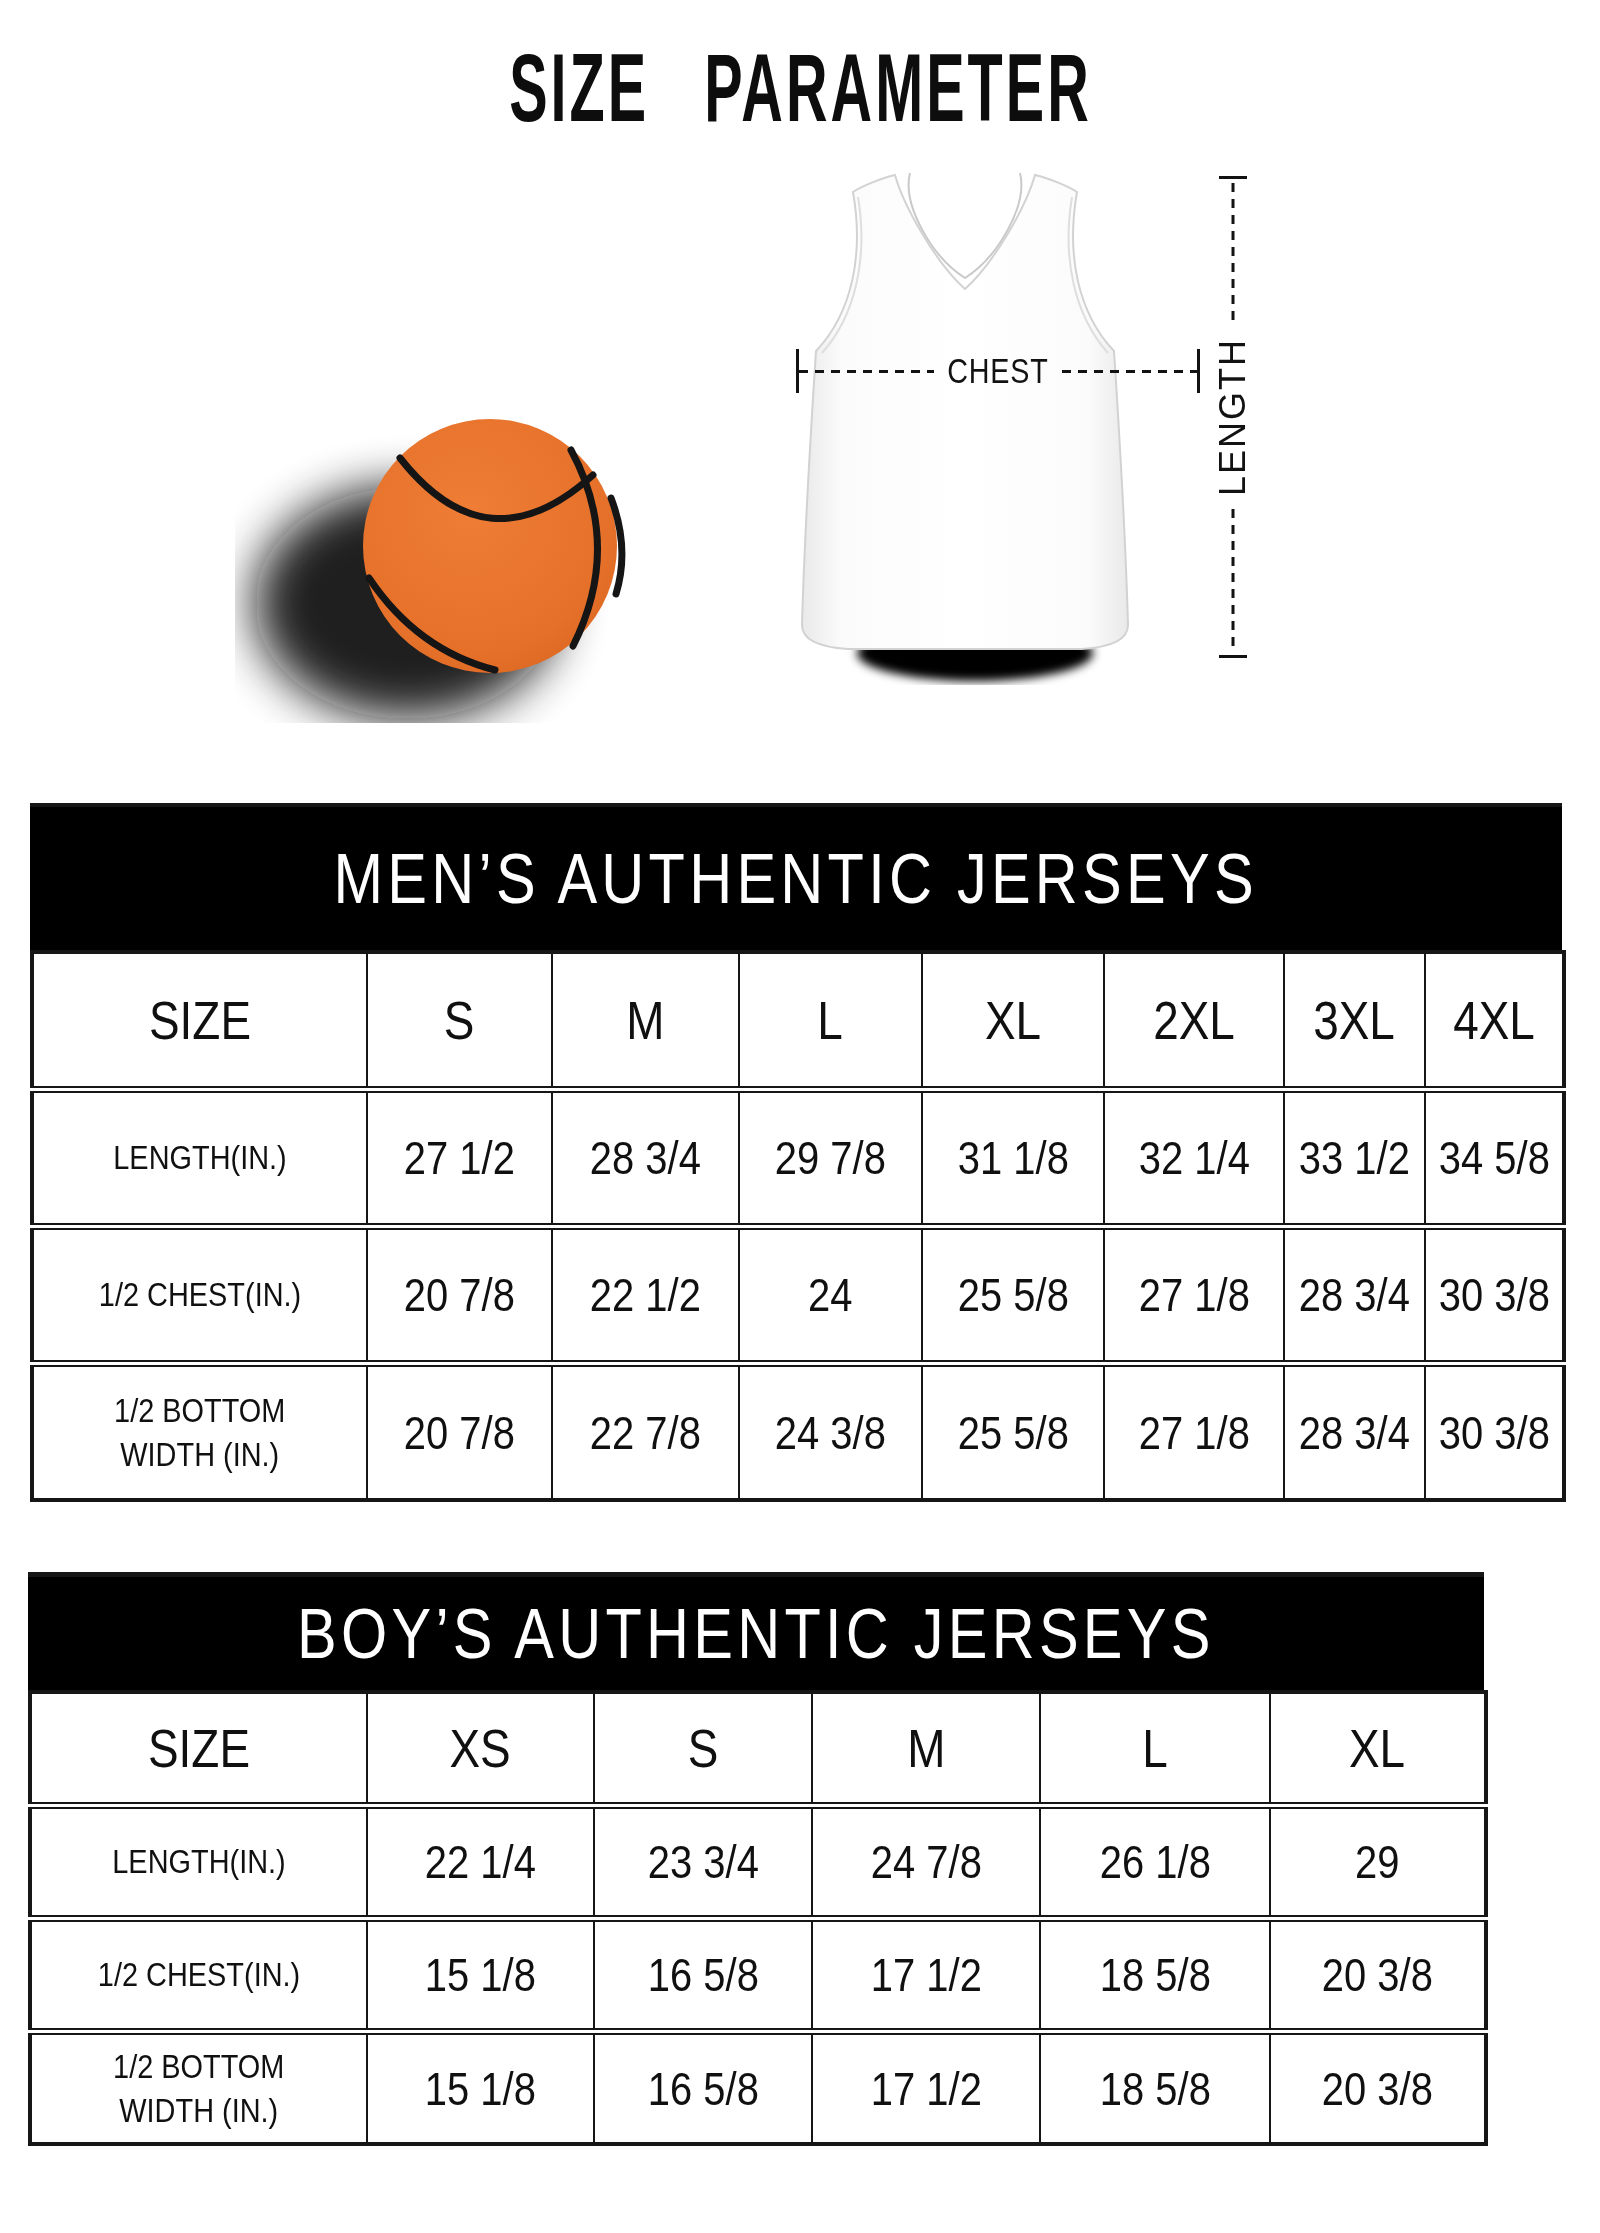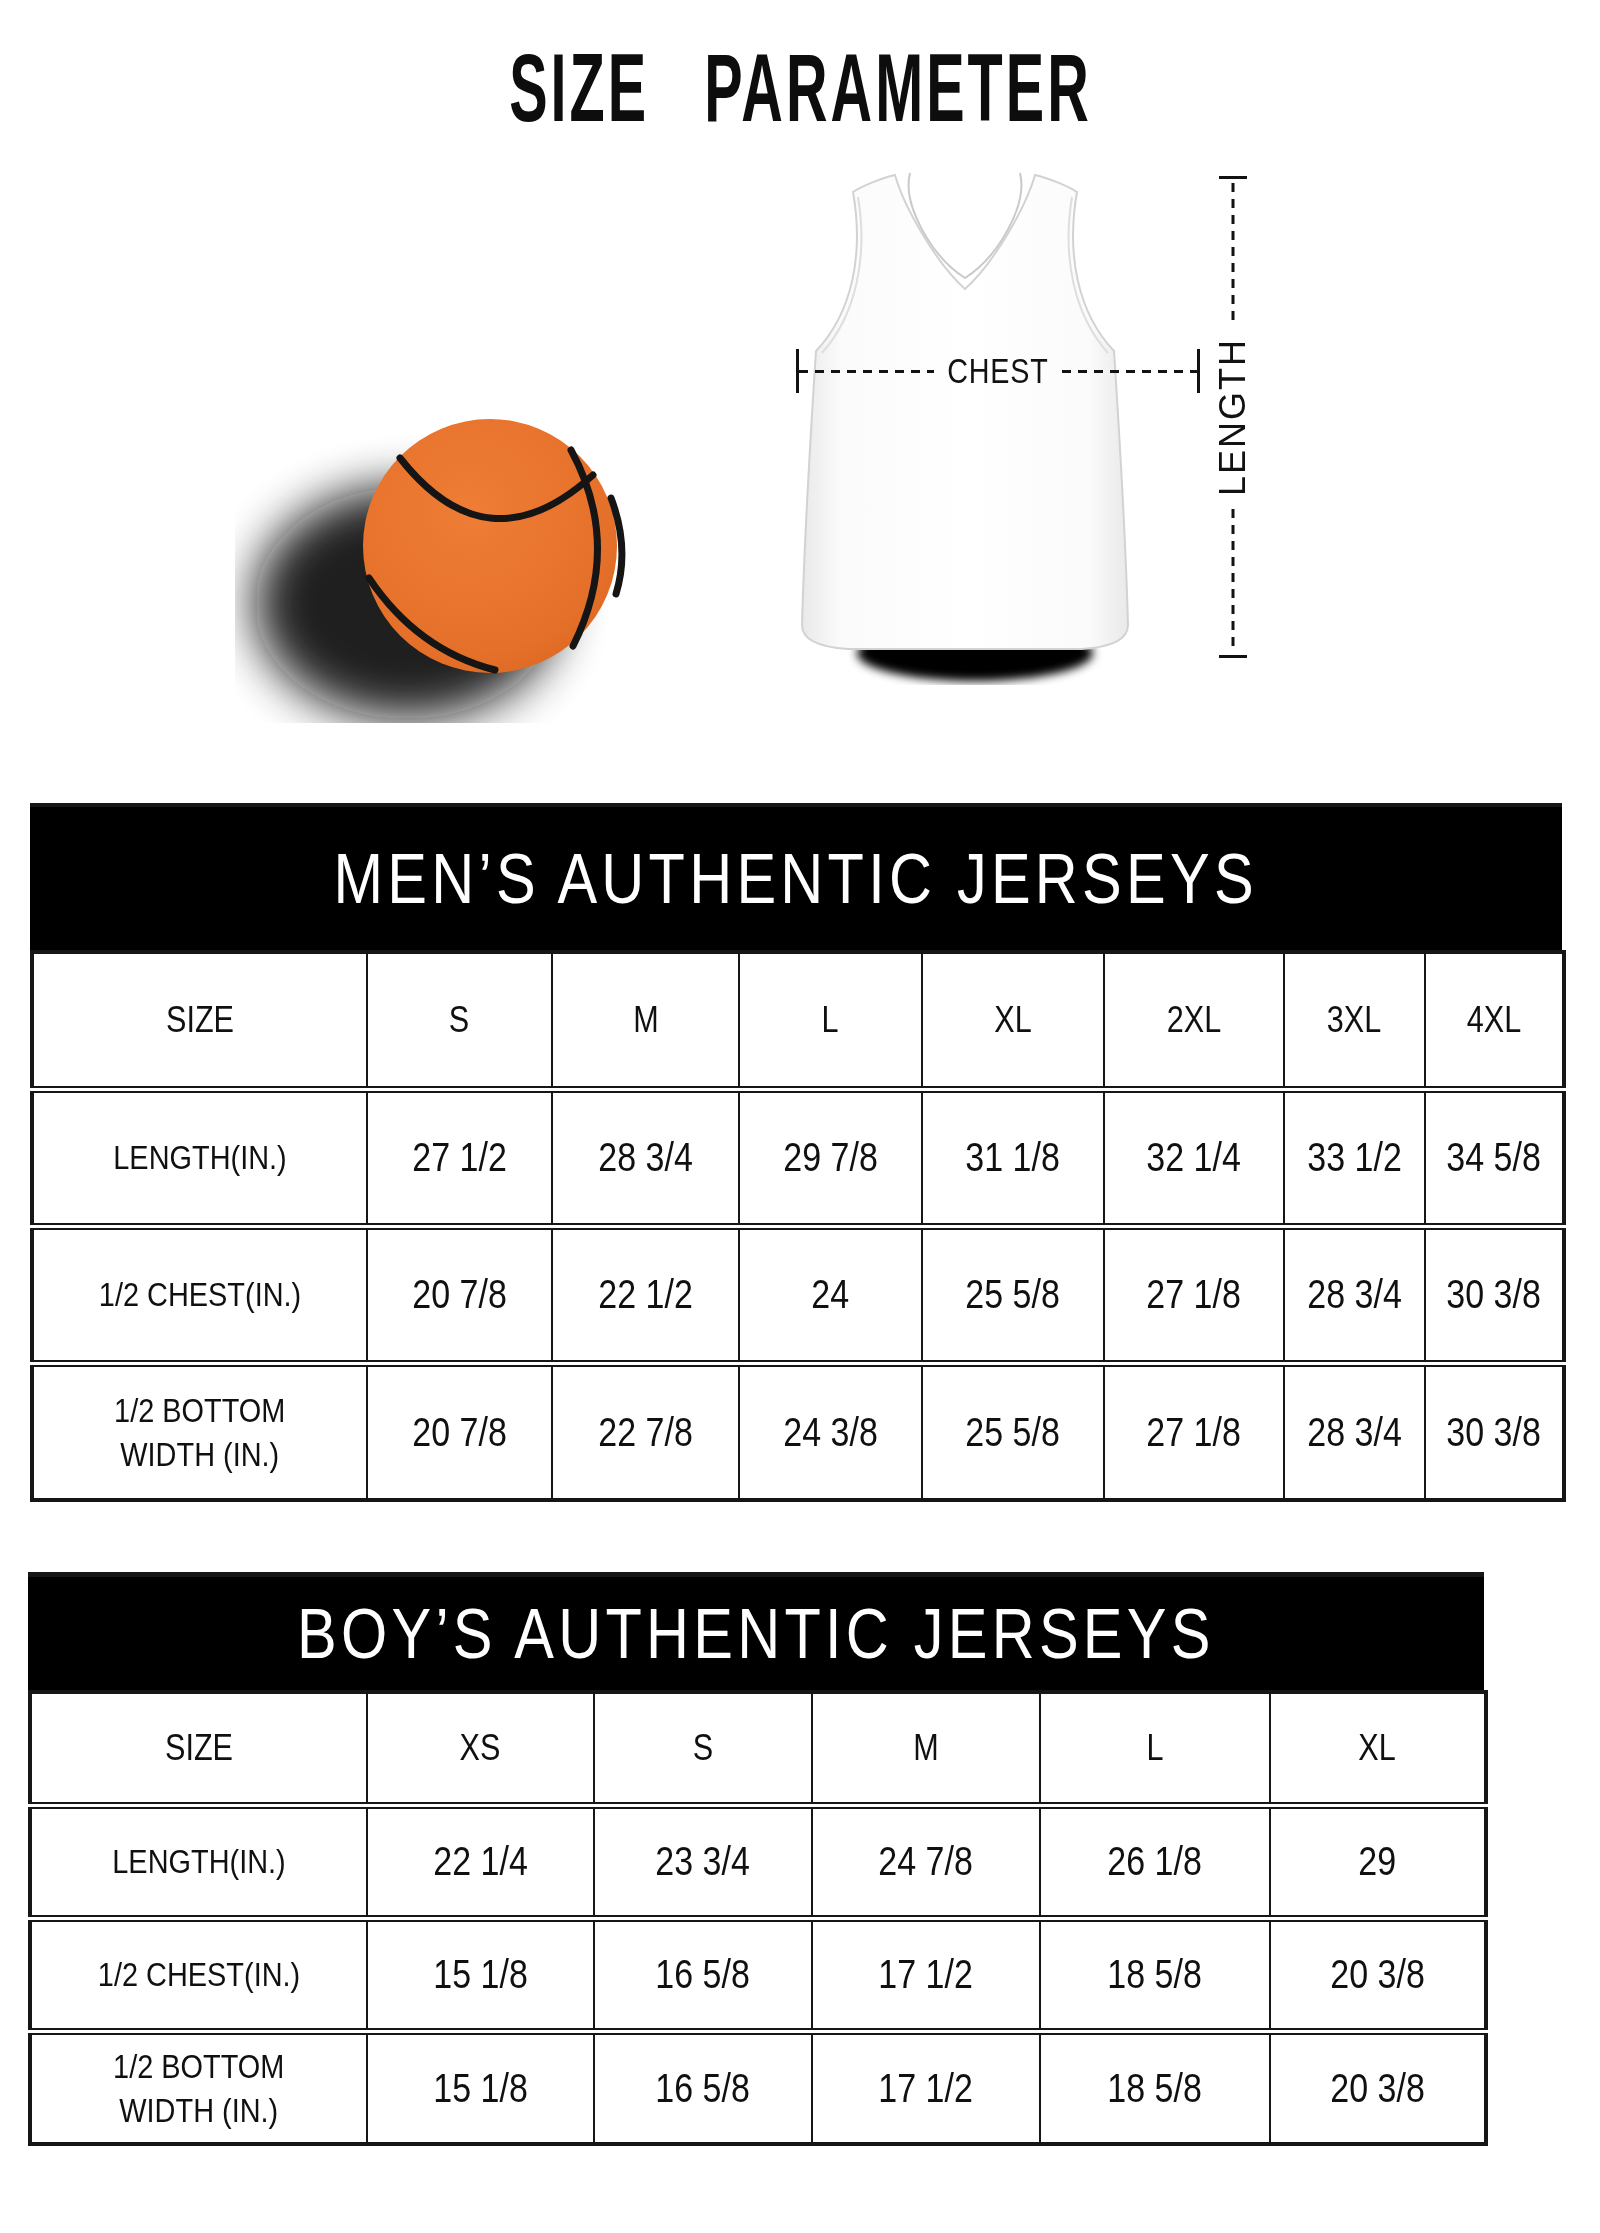--- a/index.html
+++ b/index.html
@@ -55,22 +55,22 @@
   .boys-table { left:28px; top:1690px; width:1456px; }
   .mens-table tr { height:137px; }
   .boys-table tr { height:113px; }
   .size-table th, .size-table td { border-left:2px solid #161616; padding:0;
                                    text-align:center; vertical-align:middle; font-weight:400; }
   .size-table th:first-child, .size-table td:first-child { border-left:none; }
   .size-table tr + tr > th, .size-table tr + tr > td { border-top:7px double #161616; }
 
   .cnd { display:inline-block; transform:scaleX(0.85); transform-origin:center;
          white-space:nowrap; color:#101010; }
-  .size-column-header { font-size:36px; }
-  .measurement-value  { font-size:40px; }
+  .size-column-header { font-size:54px; }
+  .measurement-value  { font-size:47px; }
   .measurement-label  { font-size:34px; }
   .measurement-label .cnd { white-space:pre-line; line-height:1.3; }
 </style>
 </head>
 <body>
 
 <div class="page">
 
   <div class="title-wrap">
     <span>SIZE  PARAMETER</span>

